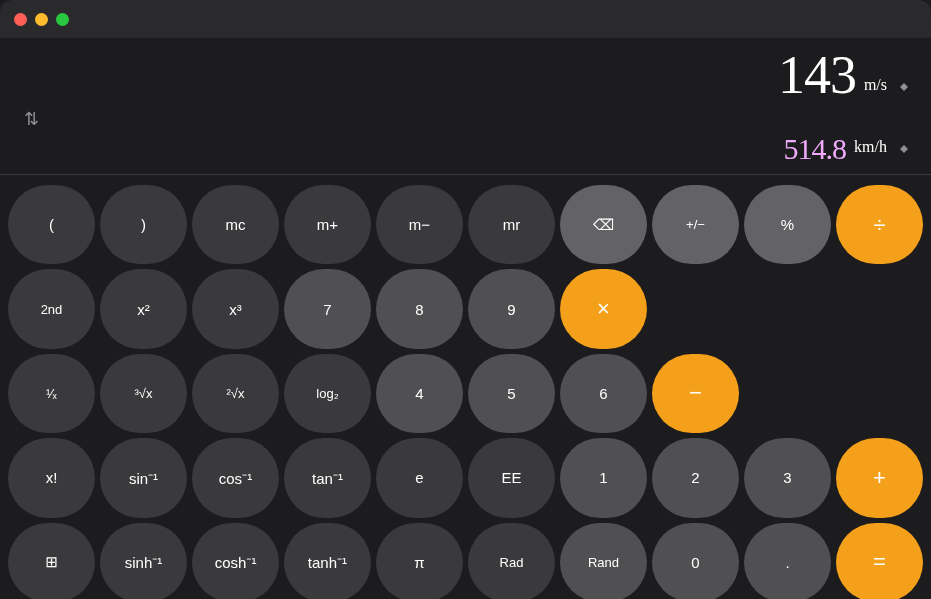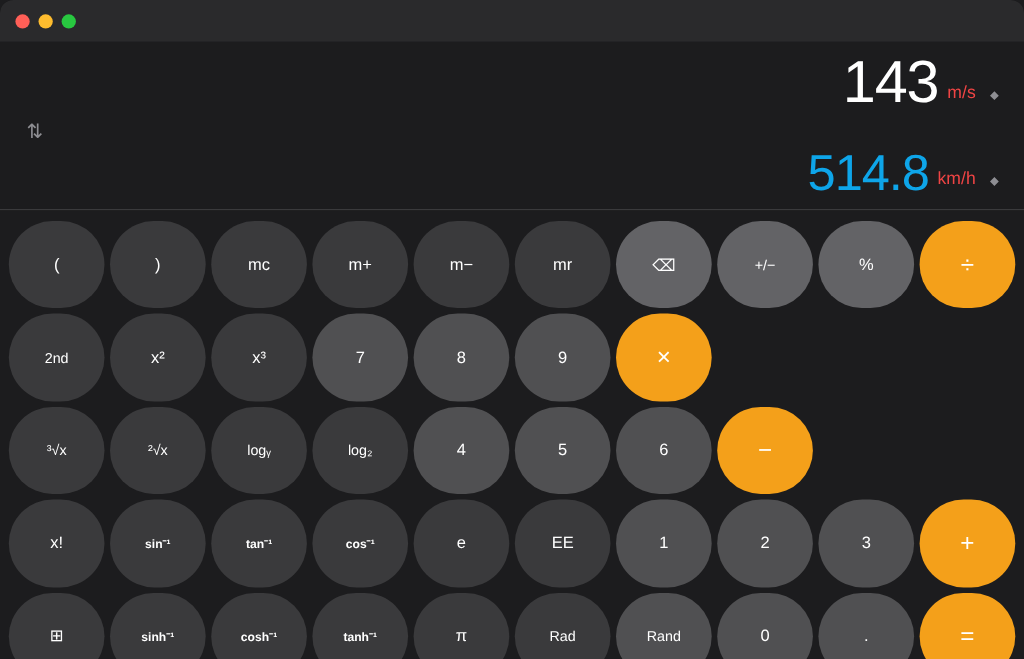--- a/index.html
+++ b/index.html
@@ -38,40 +38,41 @@
       padding: 10px 18px 6px 18px;
       min-height: 130px;
     }
 
     .display-row {
       display: flex;
       align-items: center;
       justify-content: flex-end;
       gap: 8px;
       margin-bottom: 4px;
+      font-family: Liberation Serif, serif;
     }
 
     .display-value {
       color: #ffffff;
       font-size: 54px;
       font-weight: 300;
       letter-spacing: -1px;
       line-height: 1;
     }
 
     .display-value-secondary {
-      color: #0ea5e9;
-      font-size: 46px;
+      color: #f0abfc;
+      font-size: 30px;
       font-weight: 300;
       letter-spacing: -1px;
       line-height: 1;
     }
 
     .unit-label {
-      color: #ef4444;
+      color: #ffffff;
       font-size: 16px;
       font-weight: 400;
       align-self: flex-end;
       margin-bottom: 8px;
     }
 
     .unit-stepper {
       display: flex;
       flex-direction: column;
       align-self: flex-end;
@@ -130,21 +131,21 @@
       padding: 0 4px;
       user-select: none;
     }
 
     .btn-dark     { background: #3a3a3c; }
     .btn-medium   { background: #505052; }
     .btn-light    { background: #636366; }
     .btn-orange   { background: #f4a01a; color: #ffffff; font-size: 22px; font-weight: 400; }
 
     .btn-text-sm  { font-size: 13px; }
-    .btn-text-xs  { font-size: 11px; font-weight: bold; }
+    .btn-text-xs  { font-size: 15px; }
   </style>
 </head>
 <body>
 
 <div class="title-bar">
   <div class="traffic-light tl-close"></div>
   <div class="traffic-light tl-min"></div>
   <div class="traffic-light tl-max"></div>
 </div>
 
@@ -193,34 +194,34 @@
     <div class="btn-row">
       <button class="btn btn-dark btn-text-sm">2nd</button>
       <button class="btn btn-dark">x²</button>
       <button class="btn btn-dark">x³</button>
       <button class="btn btn-medium">7</button>
       <button class="btn btn-medium">8</button>
       <button class="btn btn-medium">9</button>
       <button class="btn btn-orange">×</button>
     </div>
     <div class="btn-row">
+      <button class="btn btn-dark btn-text-sm">¹⁄ₓ</button>
       <button class="btn btn-dark btn-text-sm">³√x</button>
       <button class="btn btn-dark btn-text-sm">²√x</button>
-      <button class="btn btn-dark btn-text-sm">logᵧ</button>
       <button class="btn btn-dark btn-text-sm">log₂</button>
       <button class="btn btn-medium">4</button>
       <button class="btn btn-medium">5</button>
       <button class="btn btn-medium">6</button>
       <button class="btn btn-orange">−</button>
     </div>
     <div class="btn-row">
       <button class="btn btn-dark">x!</button>
       <button class="btn btn-dark btn-text-xs">sin⁻¹</button>
+      <button class="btn btn-dark btn-text-xs">cos⁻¹</button>
       <button class="btn btn-dark btn-text-xs">tan⁻¹</button>
-      <button class="btn btn-dark btn-text-xs">cos⁻¹</button>
       <button class="btn btn-dark">e</button>
       <button class="btn btn-dark">EE</button>
       <button class="btn btn-medium">1</button>
       <button class="btn btn-medium">2</button>
       <button class="btn btn-medium">3</button>
       <button class="btn btn-orange">+</button>
     </div>
     <div class="btn-row">
       <button class="btn btn-dark">⊞</button>
       <button class="btn btn-dark btn-text-xs">sinh⁻¹</button>

